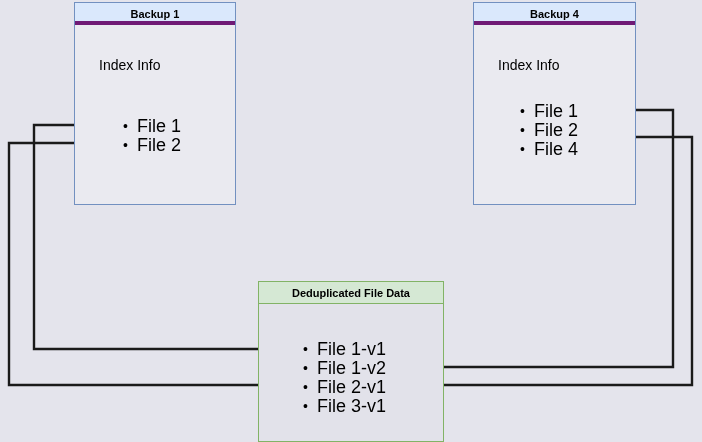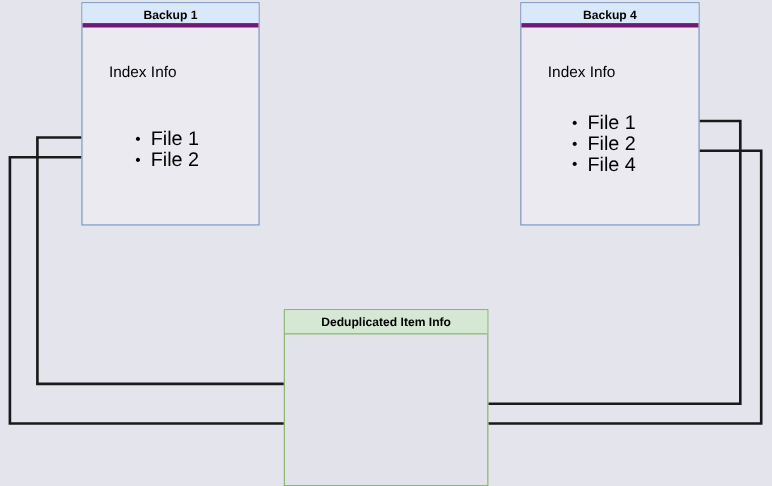--- a/index.html
+++ b/index.html
@@ -144,16 +144,24 @@
       <div class="index-label" style="left:24px; top:32px;">Index Info</div>
       <ul class="file-list" style="left:46px; top:77px;">
         <li>File 1</li>
         <li>File 2</li>
         <li>File 4</li>
       </ul>
     </div>
   </div>
 
   <div class="box dedup-box" style="left:258px; top:281px; width:186px; height:161px;">
-    <div class="box-title">Deduplicated Item Info</div>
+    <div class="box-title">Deduplicated File Data</div>
+    <div class="box-body">
+      <ul class="file-list" style="left:44px; top:36px;">
+        <li>File 1-v1</li>
+        <li>File 1-v2</li>
+        <li>File 2-v1</li>
+        <li>File 3-v1</li>
+      </ul>
+    </div>
   </div>
 
 </div>
 
 </body></html>

